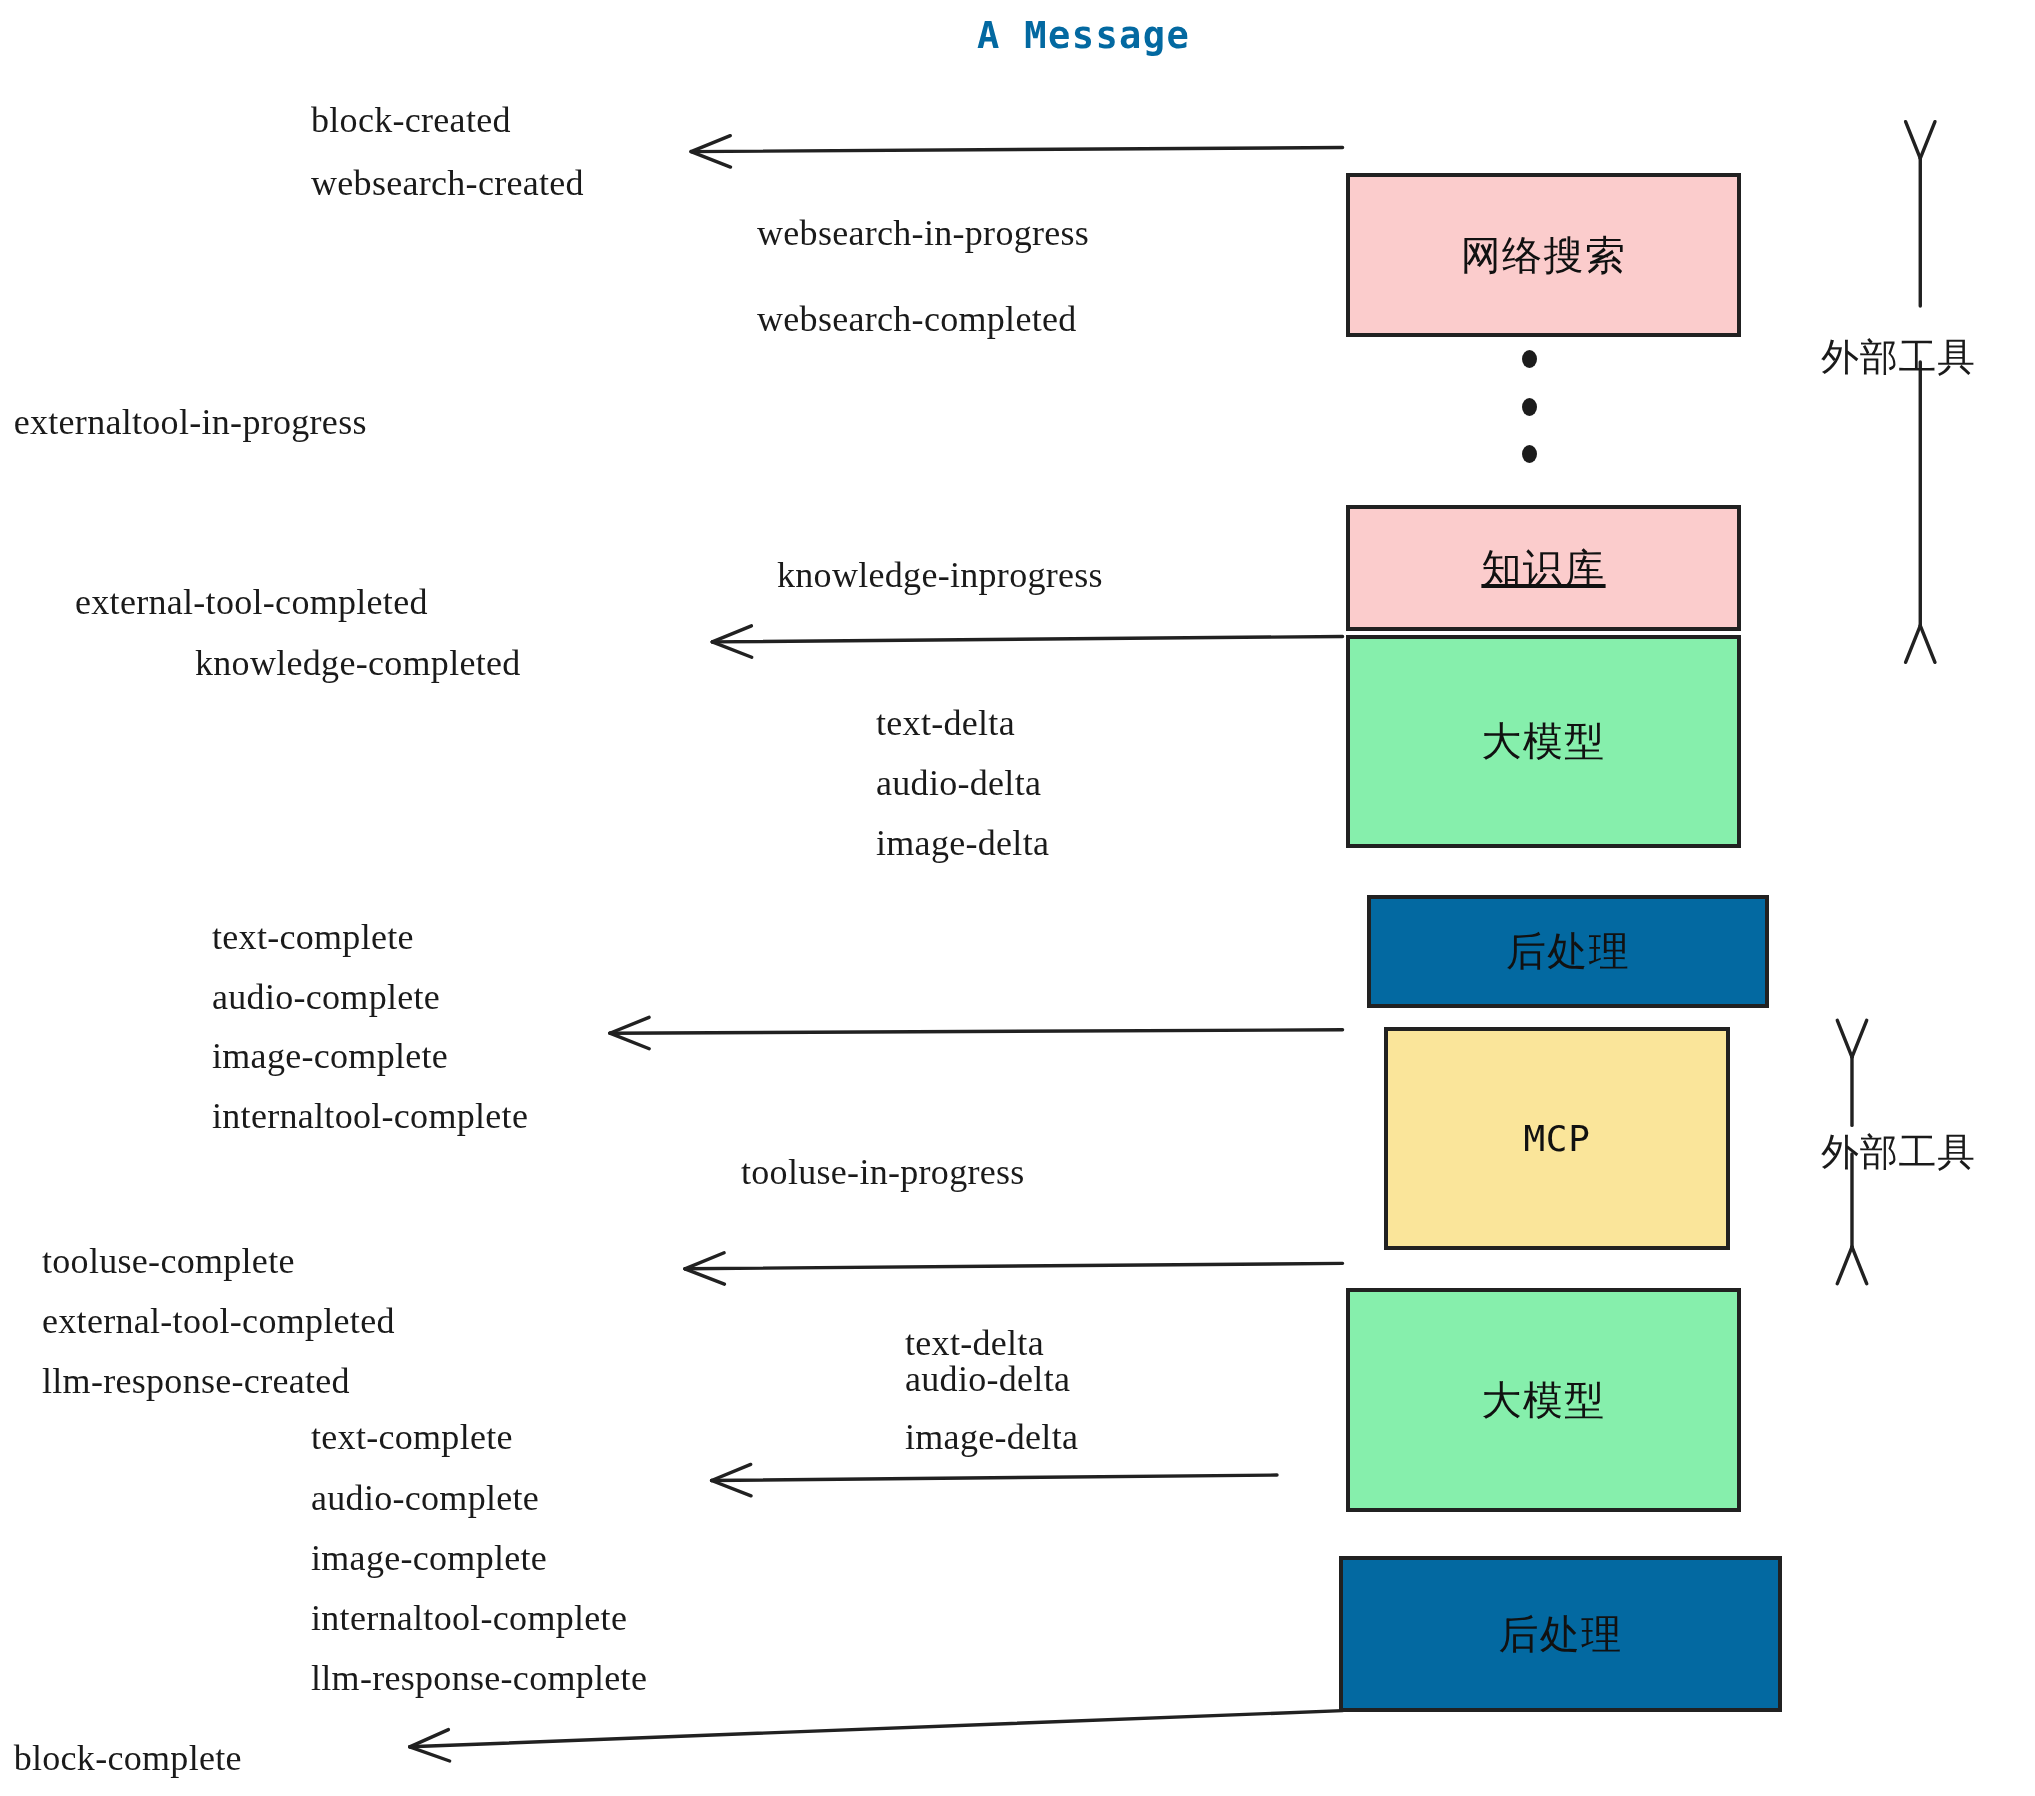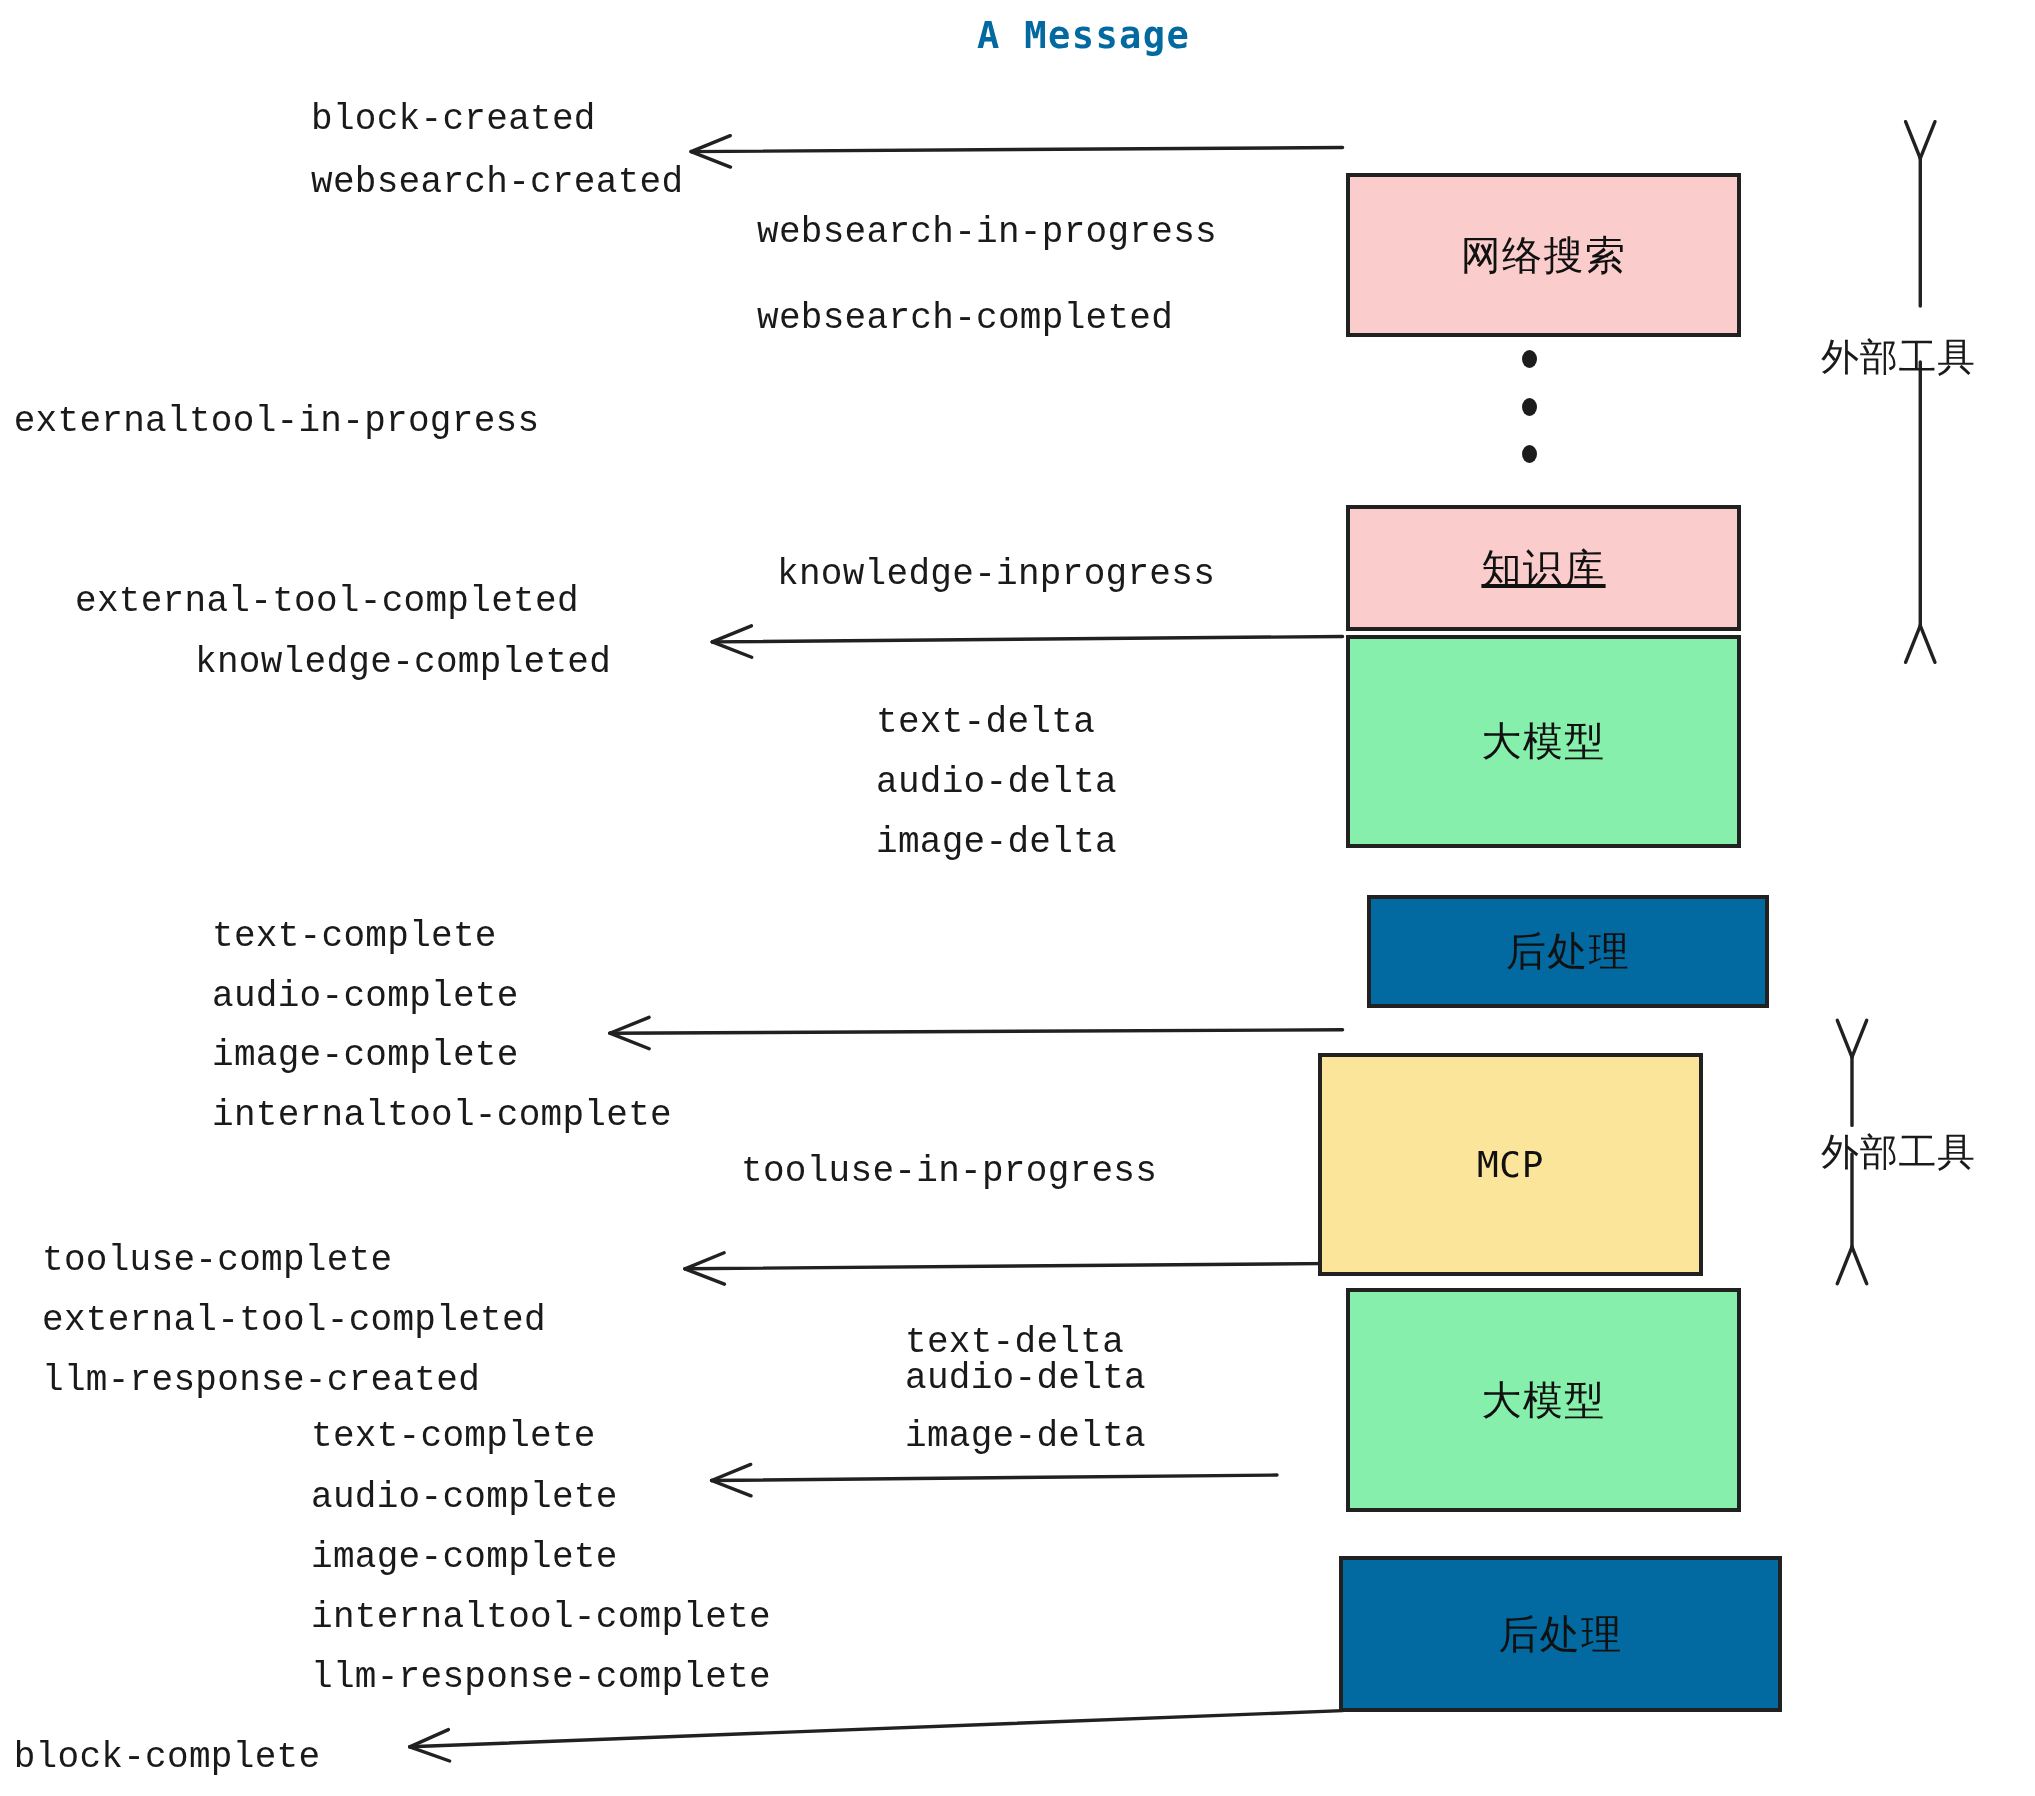--- a/index.html
+++ b/index.html
@@ -9,21 +9,21 @@
     height:1796px;
     background:#ffffff;
     overflow:hidden;
     font-family:"DejaVu Sans Mono","Liberation Mono",monospace;
   }
   
   .ev{
     position:absolute;
     white-space:nowrap;
     color:#1a1a1a;
-    font-family:Liberation Mono, monospace;
+    font-family:Liberation Serif, serif;
     font-size:36px;
     line-height:1;
     letter-spacing:0.3px;
     font-weight:500;
   }
   .title{
     position:absolute;
     white-space:nowrap;
     color:#0369a1;
     font-family:"DejaVu Sans Mono","Liberation Mono",monospace;
@@ -176,21 +176,21 @@
       <div class="ev" style="left: 311px; top: 1540px;">image-complete</div>
       <div class="ev" style="left: 311px; top: 1600px;">internaltool-complete</div>
       <div class="ev" style="left: 311px; top: 1660px;">llm-response-complete</div>
       <div class="ev" style="left: 13.7px; top: 1740px;">block-complete</div>
     </div>
   <div id="boxes-layer">
       <div class="box pink" style="left: 1346px; top: 173px; width: 395px; height: 164px;">网络搜索</div>
       <div class="box pink" style="left: 1346px; top: 505px; width: 395px; height: 126px; text-decoration: underline;">知识库</div>
       <div class="box green" style="left: 1346px; top: 635px; width: 395px; height: 213px;">大模型</div>
       <div class="box white" style="left: 1367px; top: 895px; width: 402px; height: 113px;">后处理</div>
-      <div class="box yellow mono" style="left: 1318px; top: 1027px; width: 385px; height: 223px; margin-top: 26px;">MCP</div>
+      <div class="box yellow mono" style="left: 1384px; top: 1027px; width: 346px; height: 223px;">MCP</div>
       <div class="box green" style="left: 1346px; top: 1288px; width: 395px; height: 224px;">大模型</div>
       <div class="box white" style="left: 1339px; top: 1556px; width: 443px; height: 156px;">后处理</div>
     </div>
   <div id="dots-layer">
       <div class="dot" style="left: 1522px; top: 350px;"></div>
       <div class="dot" style="left: 1522px; top: 398px;"></div>
       <div class="dot" style="left: 1522px; top: 445px;"></div>
     </div>
   <div id="sides-layer">
       <div class="sidelabel" style="left: 1821px; top: 332px;">外部工具</div>

